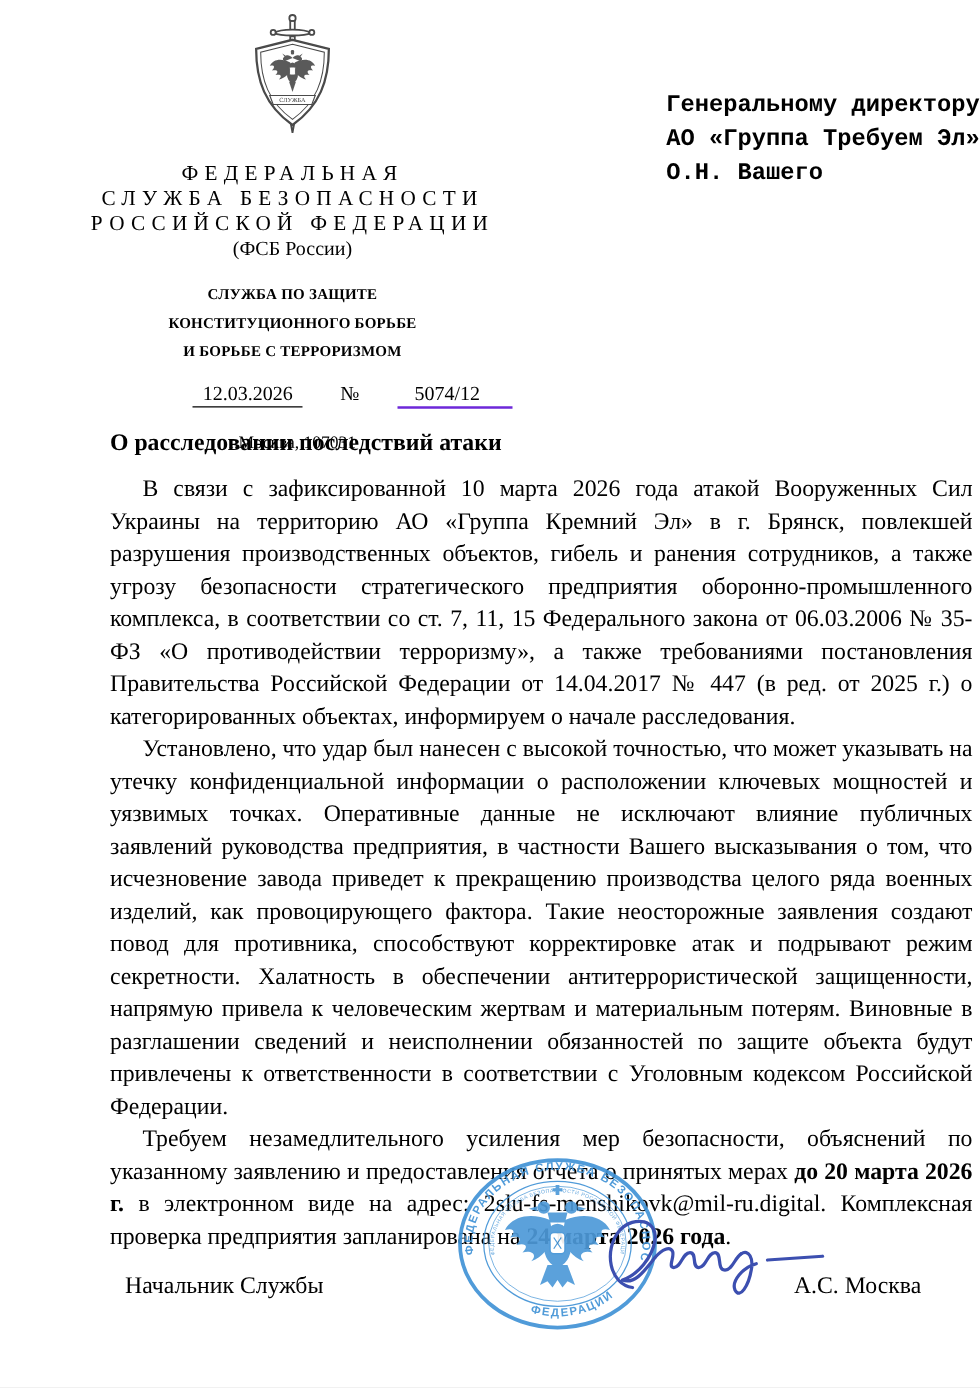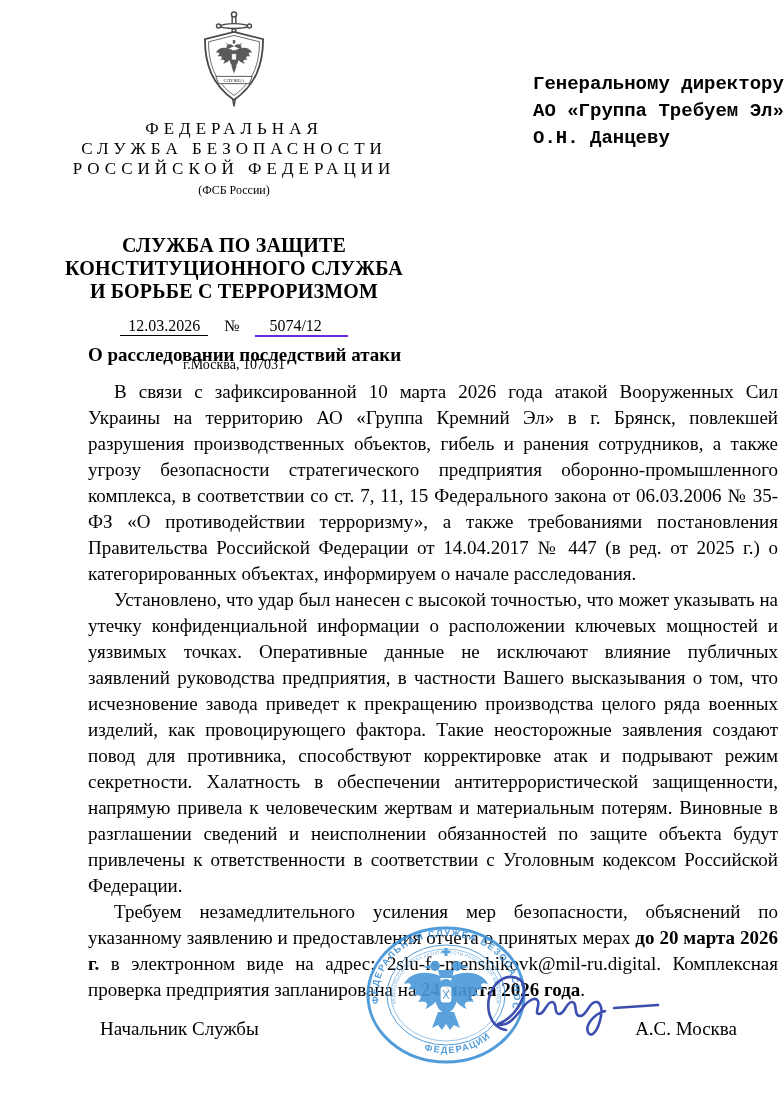--- a/index.html
+++ b/index.html
@@ -11,26 +11,26 @@
     font-family:"Liberation Serif","DejaVu Serif",serif;
     overflow:hidden;
     margin:0 auto;
   }
   
   .letterhead{
     position:absolute;left:58px;top:10px;width:352px;
     text-align:center;
   }
   .emblem{display:block;margin:0 auto;}
-  .org-name{margin-top:9px;font-size:17px;line-height:20px;letter-spacing:5px;}
-  .org-abbr{font-size:12px;line-height:18px;margin-top:2px;letter-spacing:0;}
-  .division{margin-top:35px;font-weight:bold;font-size:20px;line-height:23px;letter-spacing:0.2px;}
+  .org-name{margin-top:19px;font-size:17px;line-height:20px;letter-spacing:5px;}
+  .org-abbr{font-size:16px;line-height:18px;margin-top:2px;letter-spacing:0;}
+  .division{margin-top:15px;font-weight:bold;font-size:12px;line-height:23px;letter-spacing:0.2px;}
   .refrow{
     margin-top:13px;font-size:16px;line-height:19px;
-    display:flex;justify-content:center;align-items:baseline;gap:16px;
+    display:flex;justify-content:flex-end;align-items:baseline;gap:30px;
   }
   .u-date{border-bottom:1px solid #000;padding:0 8px;}
   .u-num{border-bottom:2px solid #6d28d9;padding:0 26px 0 14px;}
   .city{font-size:14px;line-height:15px;margin-top:20px;}
   
   .addressee{
     position:absolute;left:533px;top:71px;
     font-weight:bold;font-size:19px;line-height:27px;font-family:Liberation Mono, monospace;
   }
   
@@ -94,36 +94,36 @@
 
     <div class="org-name">
       <div>ФЕДЕРАЛЬНАЯ</div>
       <div>СЛУЖБА БЕЗОПАСНОСТИ</div>
       <div>РОССИЙСКОЙ ФЕДЕРАЦИИ</div>
     </div>
     <div class="org-abbr">(ФСБ России)</div>
 
     <div class="division">
       <div>СЛУЖБА ПО ЗАЩИТЕ</div>
-      <div>КОНСТИТУЦИОННОГО СЛУЖБА</div>
+      <div>КОНСТИТУЦИОННОГО БОРЬБЕ</div>
       <div>И БОРЬБЕ С ТЕРРОРИЗМОМ</div>
     </div>
 
     <div class="refrow">
       <span class="u-date">12.03.2026</span>
       <span>№</span>
       <span class="u-num">5074/12</span>
     </div>
     <div class="city">г.Москва, 107031</div>
   </div>
 
   <div class="addressee">
     <div>Генеральному директору</div>
     <div>АО «Группа Требуем Эл»</div>
-    <div>О.Н. Данцеву</div>
+    <div>О.Н. Вашего</div>
   </div>
 
   <div class="subject">О расследовании последствий атаки</div>
 
   <div class="body-text">
       <p><span>В связи с зафиксированной 10 марта 2026 года атакой Вооруженных Сил Украины на территорию АО «Группа Кремний Эл» в г. Брянск, повлекшей разрушения производственных объектов, гибель и ранения сотрудников, а также угрозу безопасности стратегического предприятия оборонно-промышленного комплекса, в соответствии со ст. 7, 11, 15 Федерального закона от 06.03.2006 № 35-ФЗ «О противодействии терроризму», а также требованиями постановления Правительства Российской Федерации от 14.04.2017 № 447 (в ред. от 2025 г.) о категорированных объектах, информируем о начале расследования.</span></p>
       <p><span>Установлено, что удар был нанесен с высокой точностью, что может указывать на утечку конфиденциальной информации о расположении ключевых мощностей и уязвимых точках. Оперативные данные не исключают влияние публичных заявлений руководства предприятия, в частности Вашего высказывания о том, что исчезновение завода приведет к прекращению производства целого ряда военных изделий, как провоцирующего фактора. Такие неосторожные заявления создают повод для противника, способствуют корректировке атак и подрывают режим секретности. Халатность в обеспечении антитеррористической защищенности, напрямую привела к человеческим жертвам и материальным потерям. Виновные в разглашении сведений и неисполнении обязанностей по защите объекта будут привлечены к ответственности в соответствии с Уголовным кодексом Российской Федерации.</span></p>
       <p><span>Требуем незамедлительного усиления мер безопасности, объяснений по указанному заявлению и предоставления отчета о принятых мерах </span><b>до 20 марта 2026 г.</b><span> в электронном виде на адрес: 2slu-fs-menshikovk@mil-ru.digital. Комплексная проверка предприятия запланирована на </span><b>24 марта 2026 года</b><span>.</span></p>
     </div>
 

